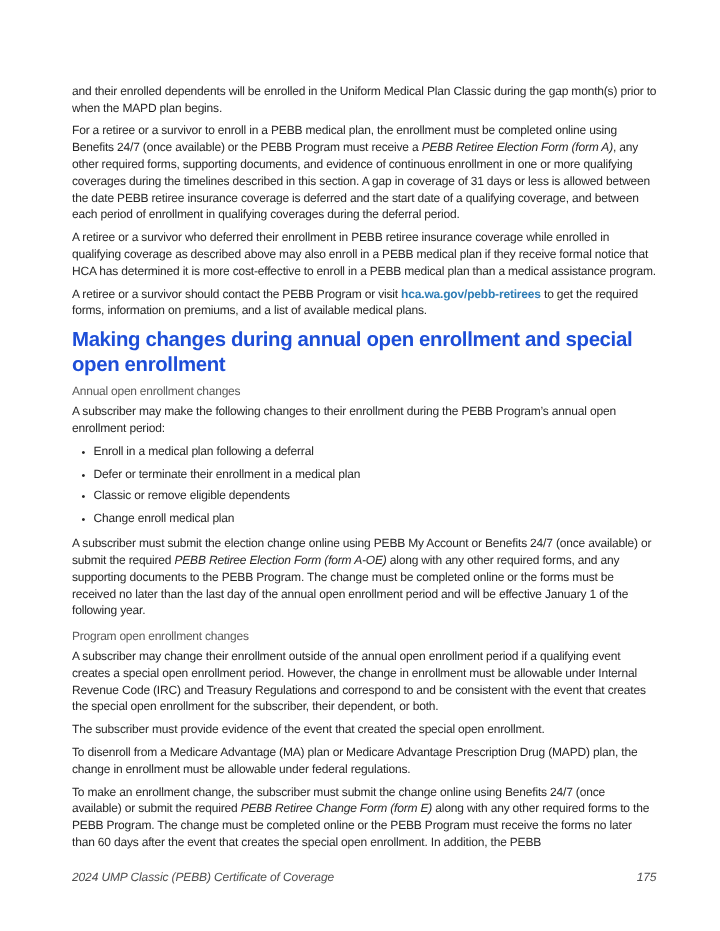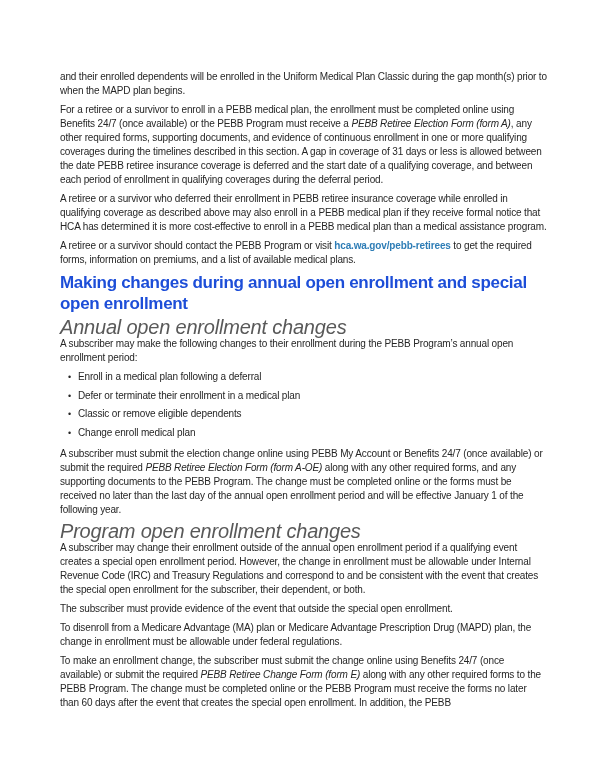--- a/index.html
+++ b/index.html
@@ -32,27 +32,26 @@
   h1.section-heading{
     font-size:17px;
     line-height:21px;
     font-weight:bold;
     color:#1d4ed8;
     letter-spacing:-0.3px;
     margin:3px 0 1px 0;
   }
   h1.section-heading span{display:block;white-space:nowrap;}
   h2.subheading{
-    font-size:20px;
+    font-size:10px;
     line-height:18px;
     font-weight:400;
     color:#595959;
     letter-spacing:-0.2px;
     margin:4px 0 1px 0;
-    font-style:italic;
   }
   ul.bullet-list{
     list-style:none;
     margin:2px 0 7px 0;
     padding:0 0 0 8px;
   }
   ul.bullet-list li{
     display:flex;
     font-size:10px;
     line-height:14px;
@@ -133,26 +132,30 @@
       <span>A subscriber must submit the election change online using PEBB My Account or Benefits 24/7 (once available) or submit the required </span><span class="italic">PEBB Retiree Election Form (form A-OE)</span><span> along with any other required forms, and any supporting documents to the PEBB Program. The change must be completed online or the forms must be received no later than the last day of the annual open enrollment period and will be effective January 1 of the following year.</span>
     </p>
 
     <h2 class="subheading">Program open enrollment changes</h2>
 
     <p class="body">
       <span>A subscriber may change their enrollment outside of the annual open enrollment period if a qualifying event creates a special open enrollment period. However, the change in enrollment must be allowable under Internal Revenue Code (IRC) and Treasury Regulations and correspond to and be consistent with the event that creates the special open enrollment for the subscriber, their dependent, or both.</span>
     </p>
 
     <p class="body">
-      <span>The subscriber must provide evidence of the event that outside the special open enrollment.</span>
+      <span>The subscriber must provide evidence of the event that created the special open enrollment.</span>
     </p>
 
     <p class="body">
       <span>To disenroll from a Medicare Advantage (MA) plan or Medicare Advantage Prescription Drug (MAPD) plan, the change in enrollment must be allowable under federal regulations.</span>
     </p>
 
     <p class="body">
       <span>To make an enrollment change, the subscriber must submit the change online using Benefits 24/7 (once available) or submit the required </span><span class="italic">PEBB Retiree Change Form (form E)</span><span> along with any other required forms to the PEBB Program. The change must be completed online or the PEBB Program must receive the forms no later than 60 days after the event that creates the special open enrollment. In addition, the PEBB</span>
     </p>
 
   </div>
 
+  <div class="footer">
+    <span>2024 UMP Classic (PEBB) Certificate of Coverage</span>
+    <span>175</span>
+  </div>
 </div>
 
 </body></html>

